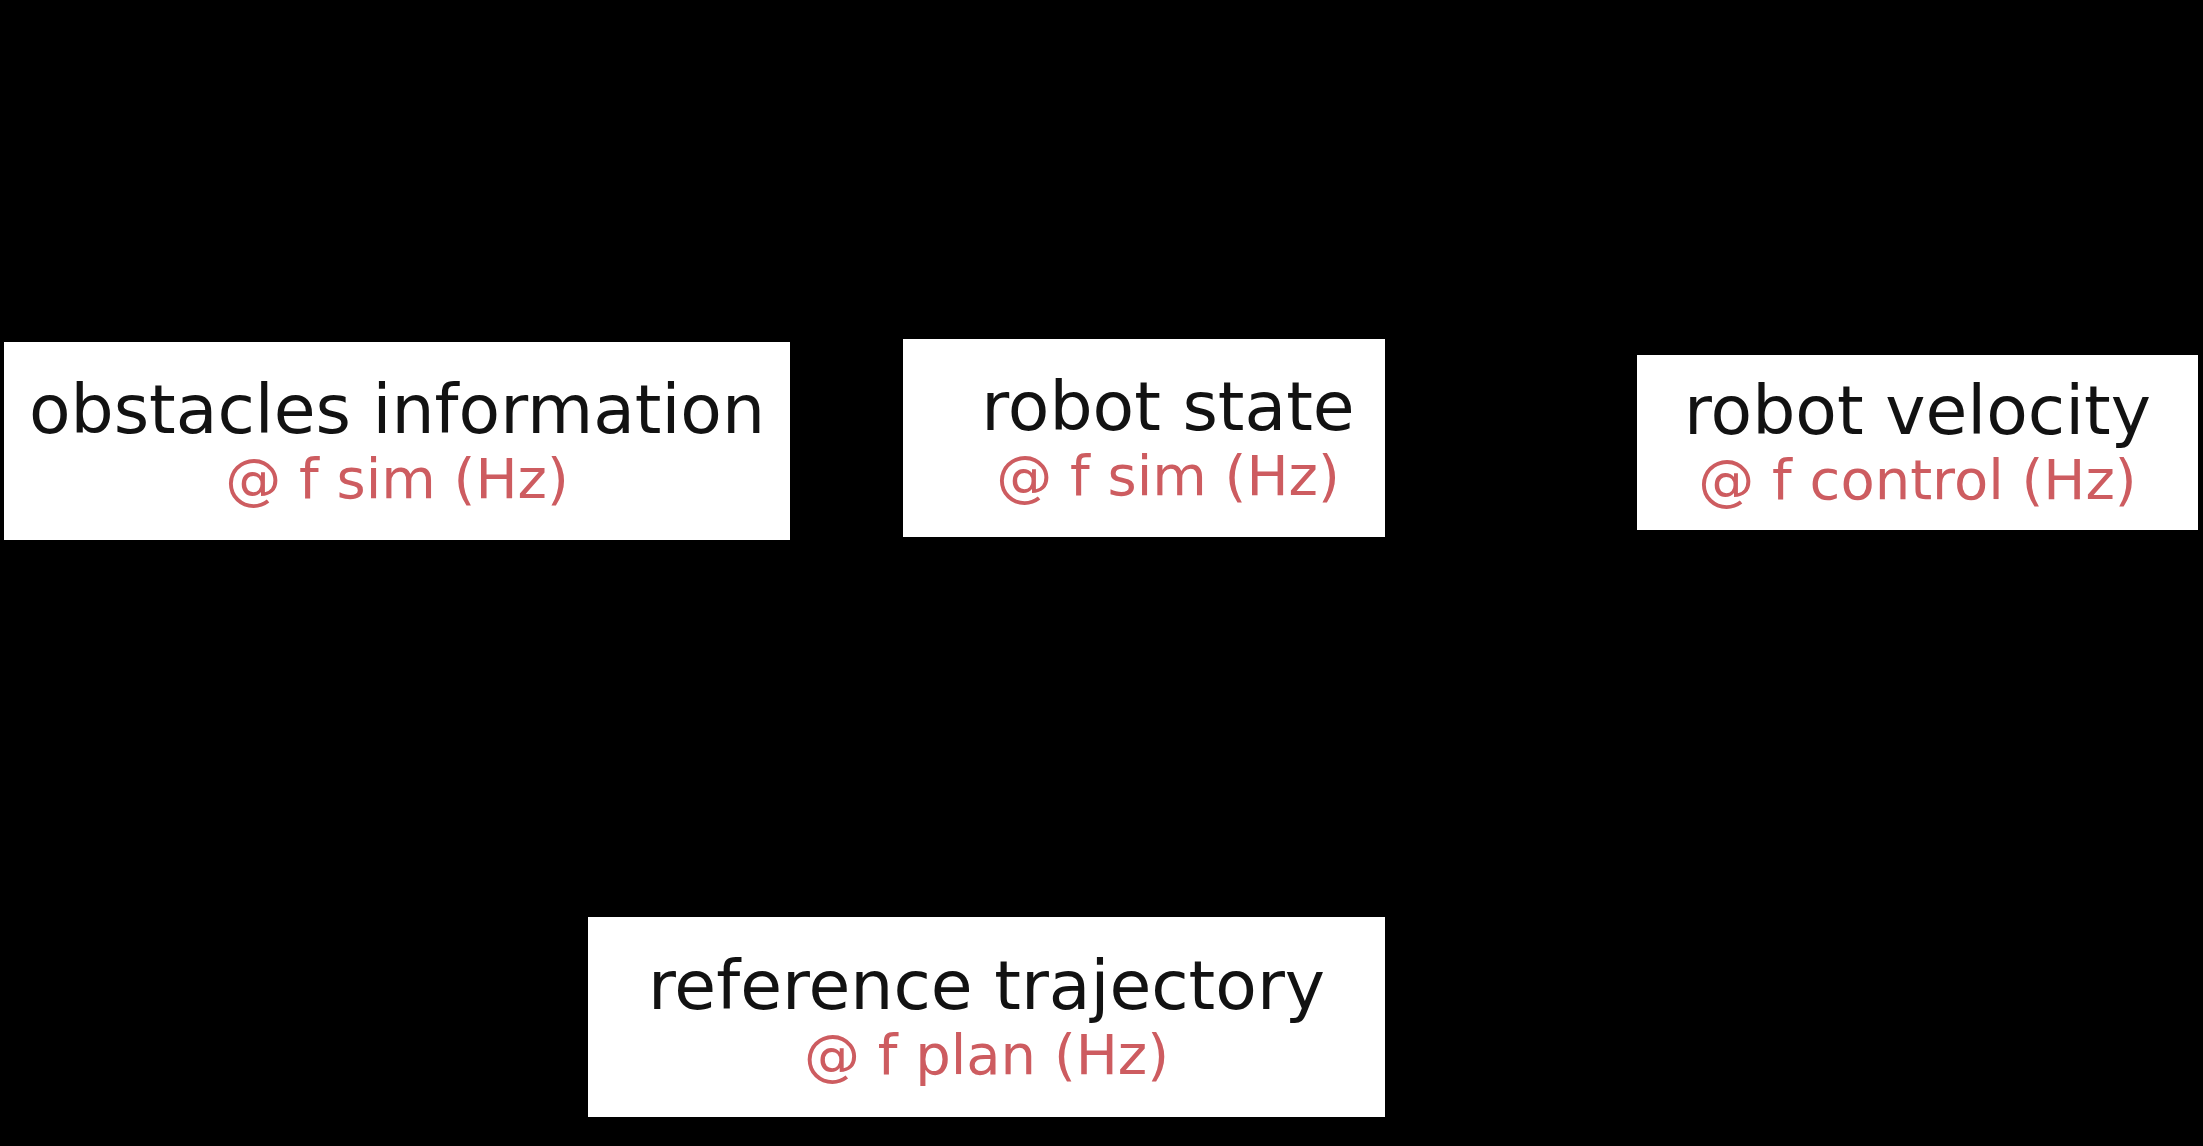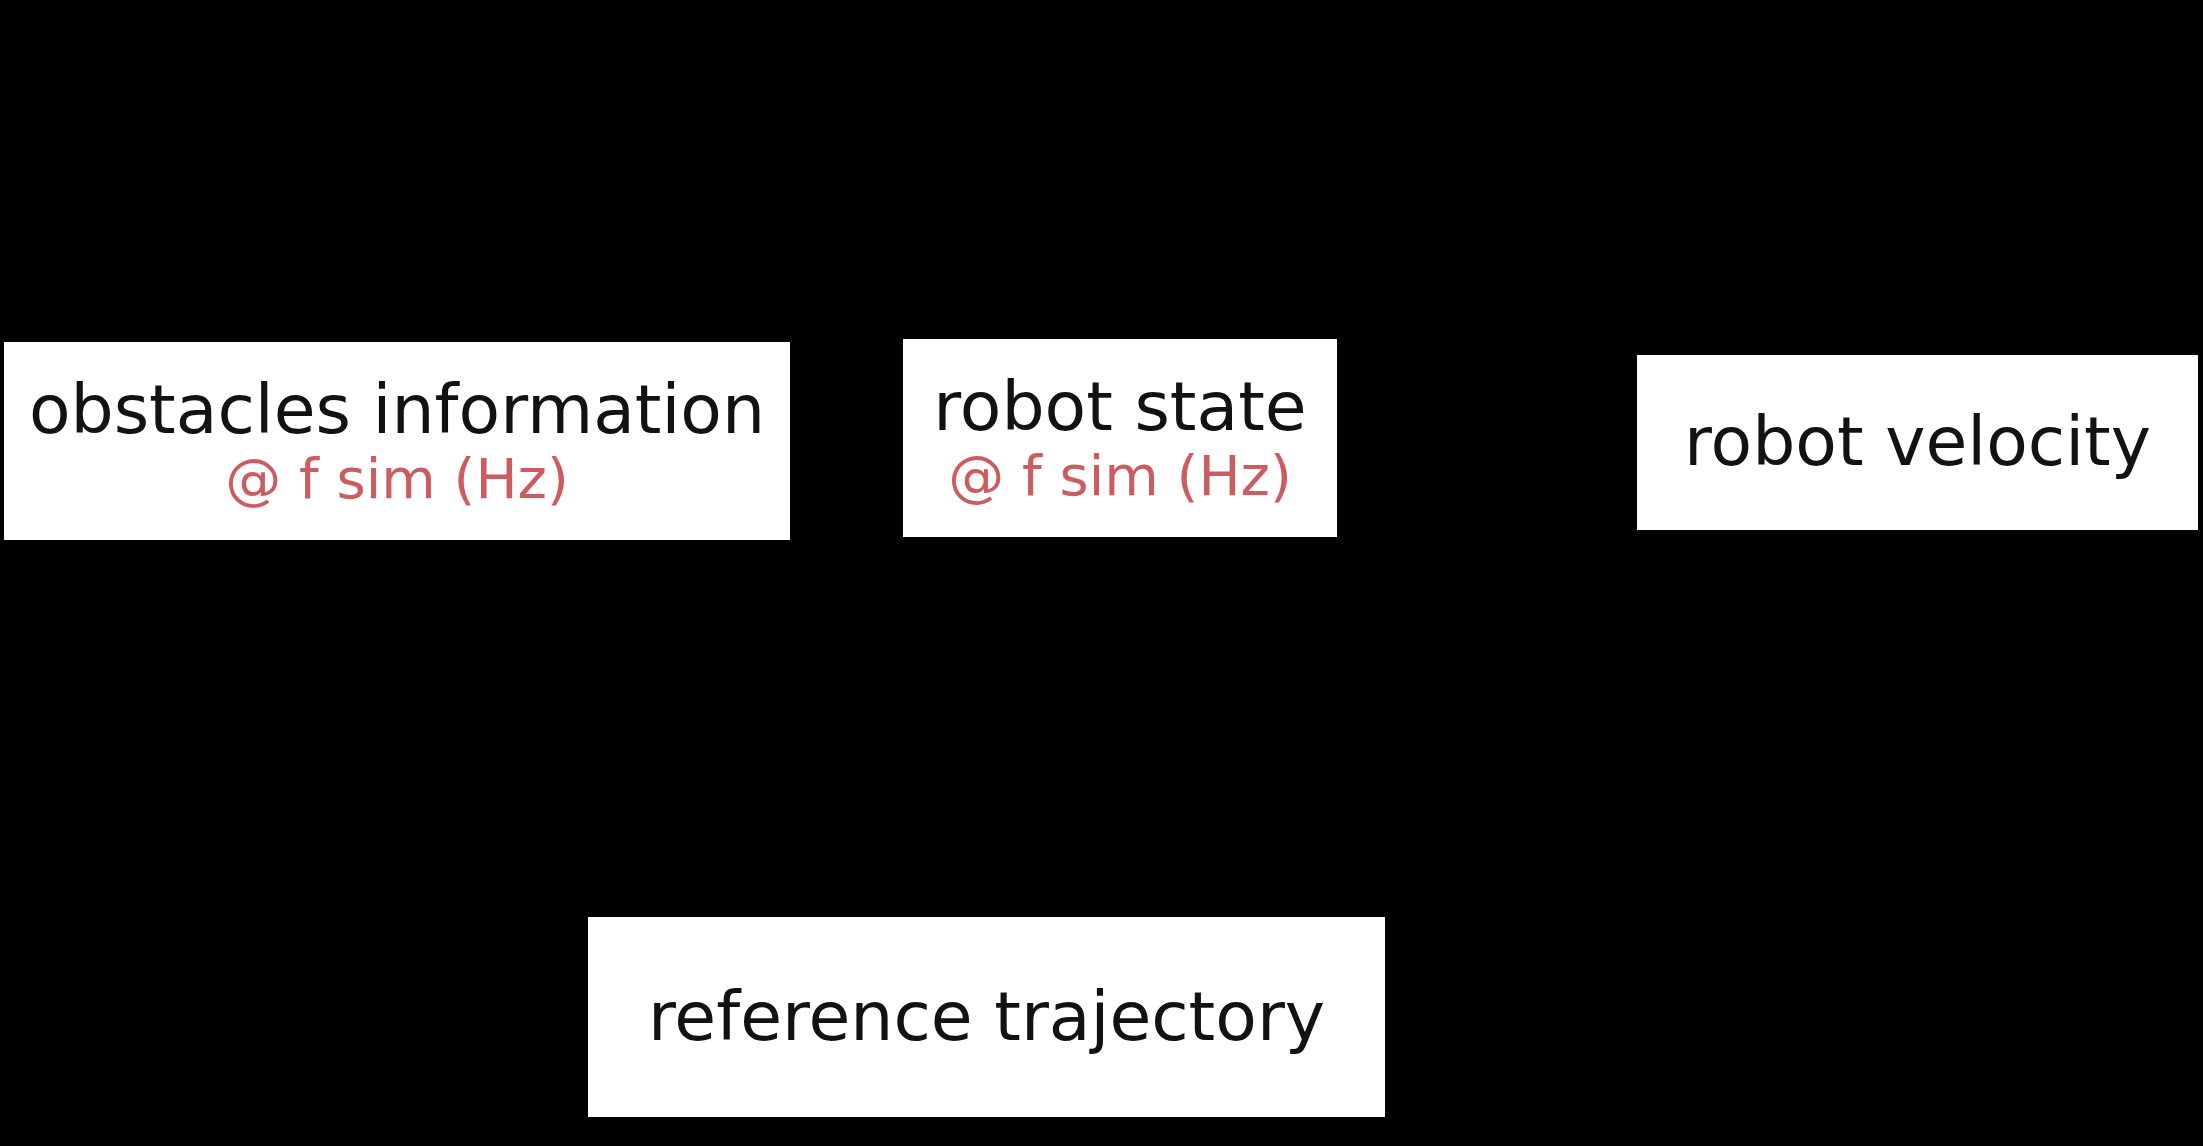--- a/index.html
+++ b/index.html
@@ -28,40 +28,42 @@
   }
   .node .label {
     color: var(--text, #121212);
     font-size: 68px;
   }
   .node .rate {
     color: var(--accent, #cd5c60);
     font-size: 56px;
   }
   #node-obstacles   { left: 4px;    top: 342px; width: 786px; height: 198px; }
-  #node-robot-state { left: 903px;  top: 339px; width: 434px; height: 198px; }
+  #node-robot-state { left: 903px;  top: 339px; width: 434px; height: 198px; padding-left: 48px; }
   #node-robot-vel   { left: 1637px; top: 355px; width: 561px; height: 175px; }
   #node-ref-traj    { left: 588px;  top: 917px; width: 797px; height: 200px; }
 </style>
 </head>
 <body>
 
 <div class="canvas">
 
   <div class="node" id="node-obstacles">
     <span class="label">obstacles information</span>
     <span class="rate">@ f sim (Hz)</span>
   </div>
 
   <div class="node" id="node-robot-state">
     <span class="label">robot state</span>
     <span class="rate">@ f sim (Hz)</span>
   </div>
 
   <div class="node" id="node-robot-vel">
     <span class="label">robot velocity</span>
+    <span class="rate">@ f control (Hz)</span>
   </div>
 
   <div class="node" id="node-ref-traj">
     <span class="label">reference trajectory</span>
+    <span class="rate">@ f plan (Hz)</span>
   </div>
 
 </div>
 
 </body></html>

